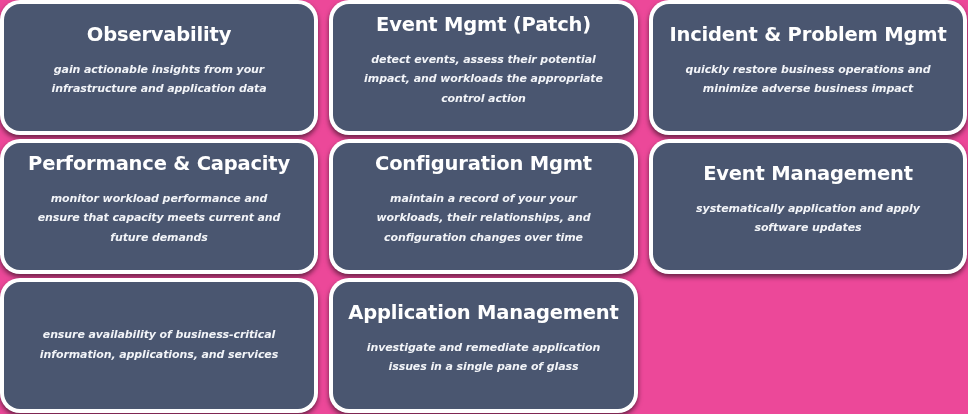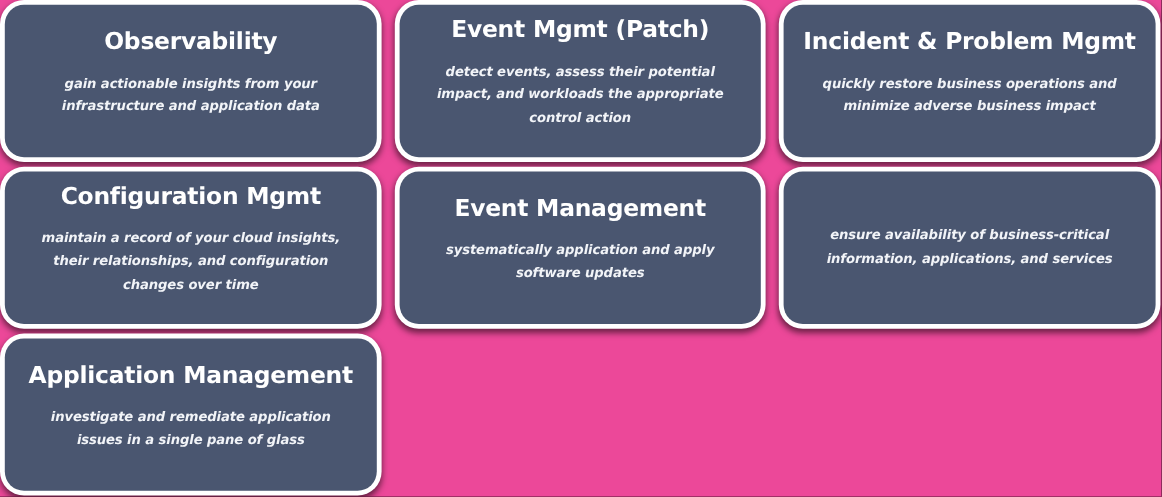--- a/index.html
+++ b/index.html
@@ -83,24 +83,28 @@
     <div class="card-title">Event Mgmt (Patch)</div>
     <div class="card-desc">detect events, assess their potential impact, and workloads the appropriate control action</div>
   </div>
 
   <div class="card col-3">
     <div class="card-title">Incident &amp; Problem Mgmt</div>
     <div class="card-desc">quickly restore business operations and minimize adverse business impact</div>
   </div>
 
 
+  <div class="card col-2">
+    <div class="card-title">Performance &amp; Capacity</div>
+    <div class="card-desc">monitor workload performance and ensure that capacity meets current and future demands</div>
+  </div>
 
   <div class="card col-3">
     <div class="card-title">Configuration Mgmt</div>
-    <div class="card-desc">maintain a record of your cloud insights, their relationships, and configuration changes over time</div>
+    <div class="card-desc">maintain a record of your your workloads, their relationships, and configuration changes over time</div>
   </div>
 
   <div class="card col-1">
     <div class="card-title">Event Management</div>
     <div class="card-desc">systematically application and apply software updates</div>
   </div>
 
   <div class="card col-2">
     <div class="card-desc">ensure availability of business-critical information, applications, and services</div>
   </div>

